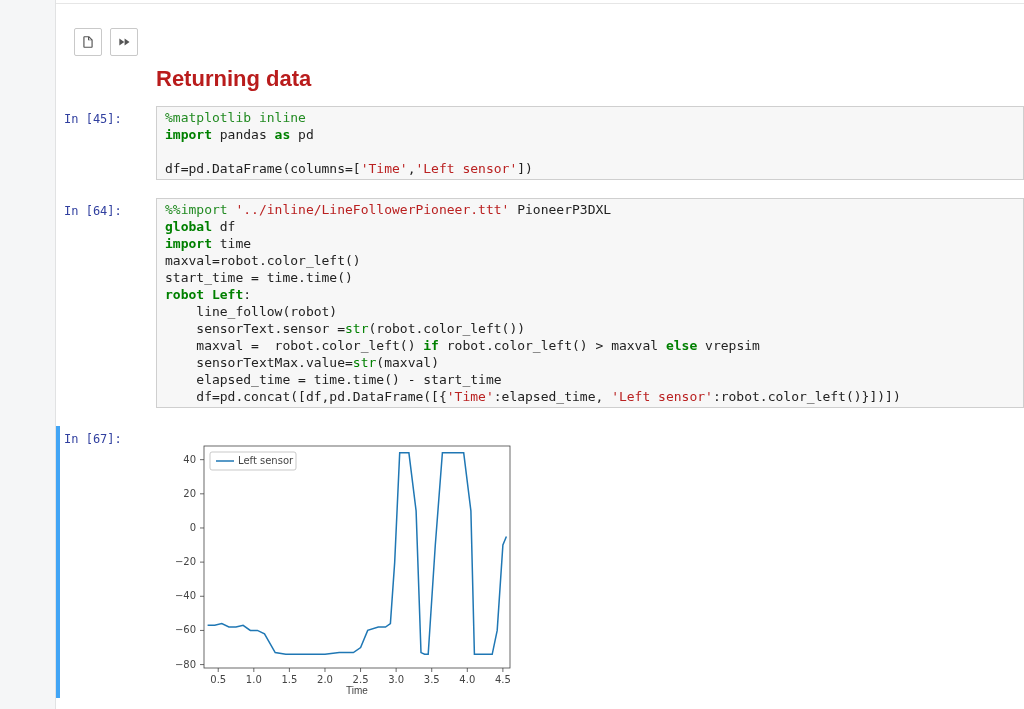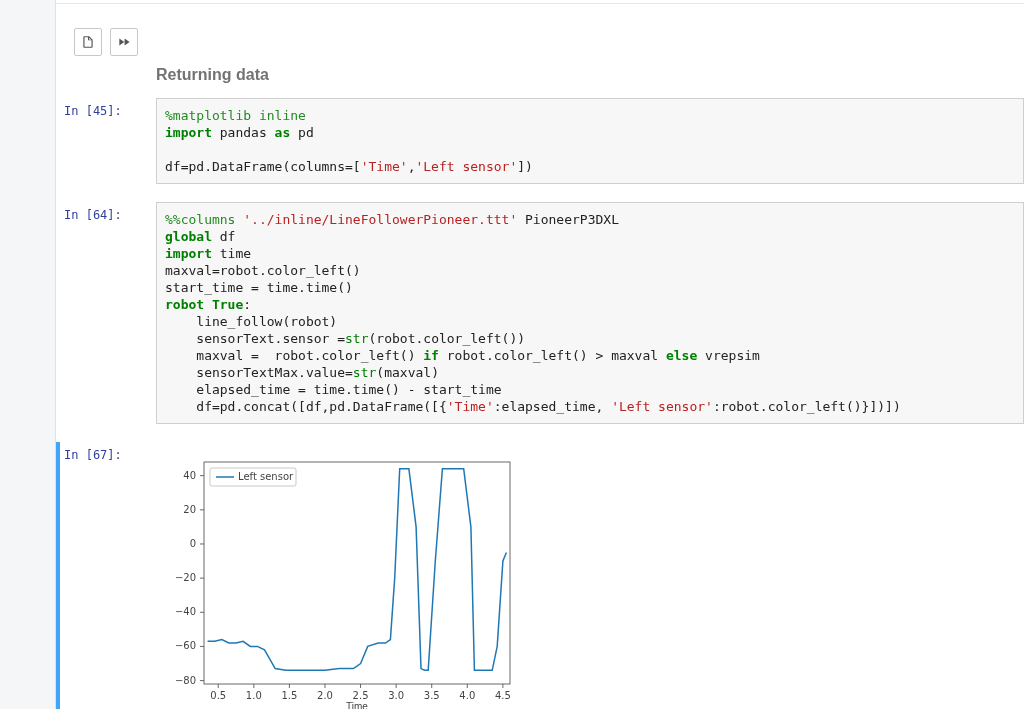--- a/index.html
+++ b/index.html
@@ -47,23 +47,23 @@
     cursor: pointer;
   }
   .tb-btn svg { width: 14px; height: 14px; fill: currentColor; }
 
   .notebook {
     padding: 0 0 30px 0;
   }
   .md-heading {
     font-family: "Helvetica Neue", Arial, sans-serif;
     font-weight: 800;
-    font-size: 16px;
+    font-size: 22px;
     margin: 0 0 14px 100px;
-    color: #737373;
+    color: #b91c1c;
   }
 
   .cell {
     display: flex;
     align-items: flex-start;
     margin: 0 0 18px 0;
     border-left: 4px solid transparent;
     padding-left: 4px;
   }
   .cell.selected {
@@ -79,21 +79,21 @@
     color: #303F9F;
     box-sizing: border-box;
   }
   .incell, .outcell {
     flex: 1 1 auto;
     box-sizing: border-box;
   }
   .input-area {
     border: 1px solid #cfcfcf;
     background: #f7f7f7;
-    padding: 8px 8px;
+    padding: 2px 8px;
   }
   pre.code {
     margin: 0;
     font-family: monospace;
     font-size: 13px;
     line-height: 17px;
     white-space: pre-wrap;
     color: #222;
   }
   .tok-magic   { color: #228B22; }  
@@ -180,26 +180,26 @@
 
 <span class="tok-id">df=pd.DataFrame(columns=[</span><span class="tok-str">'Time'</span><span class="tok-punct">,</span><span class="tok-str">'Left sensor'</span><span class="tok-punct">])</span></pre>
         </div>
       </div>
     </div>
 
     <div class="cell">
       <div class="prompt">In [64]:</div>
       <div class="incell">
         <div class="input-area">
-          <pre class="code"><span class="tok-magic">%%columns </span><span class="tok-str">'../inline/LineFollowerPioneer.ttt'</span><span class="tok-id"> PioneerP3DXL</span>
+          <pre class="code"><span class="tok-magic">%%import </span><span class="tok-str">'../inline/LineFollowerPioneer.ttt'</span><span class="tok-id"> PioneerP3DXL</span>
 <span class="tok-kw">global</span><span class="tok-id"> df</span>
 <span class="tok-kw">import</span><span class="tok-id"> time</span>
 <span class="tok-id">maxval=robot.color_left()</span>
 <span class="tok-id">start_time = time.time()</span>
-<span class="tok-kw">robot</span><span class="tok-id"> </span><span class="tok-kw">True</span><span class="tok-punct">:</span>
+<span class="tok-kw">robot</span><span class="tok-id"> </span><span class="tok-kw">Left</span><span class="tok-punct">:</span>
 <span class="tok-id">    line_follow(robot)</span>
 <span class="tok-id">    sensorText.sensor =</span><span class="tok-builtin">str</span><span class="tok-id">(robot.color_left())</span>
 <span class="tok-id">    maxval =  robot.color_left() </span><span class="tok-kw">if</span><span class="tok-id"> robot.color_left() &gt; maxval </span><span class="tok-kw">else</span><span class="tok-id"> vrepsim</span>
 <span class="tok-id">    sensorTextMax.value=</span><span class="tok-builtin">str</span><span class="tok-id">(maxval)</span>
 <span class="tok-id">    elapsed_time = time.time() - start_time</span>
 <span class="tok-id">    df=pd.concat([df,pd.DataFrame([{</span><span class="tok-str">'Time'</span><span class="tok-id">:elapsed_time, </span><span class="tok-str">'Left sensor'</span><span class="tok-id">:robot.color_left()}])])</span></pre>
         </div>
       </div>
     </div>
 

